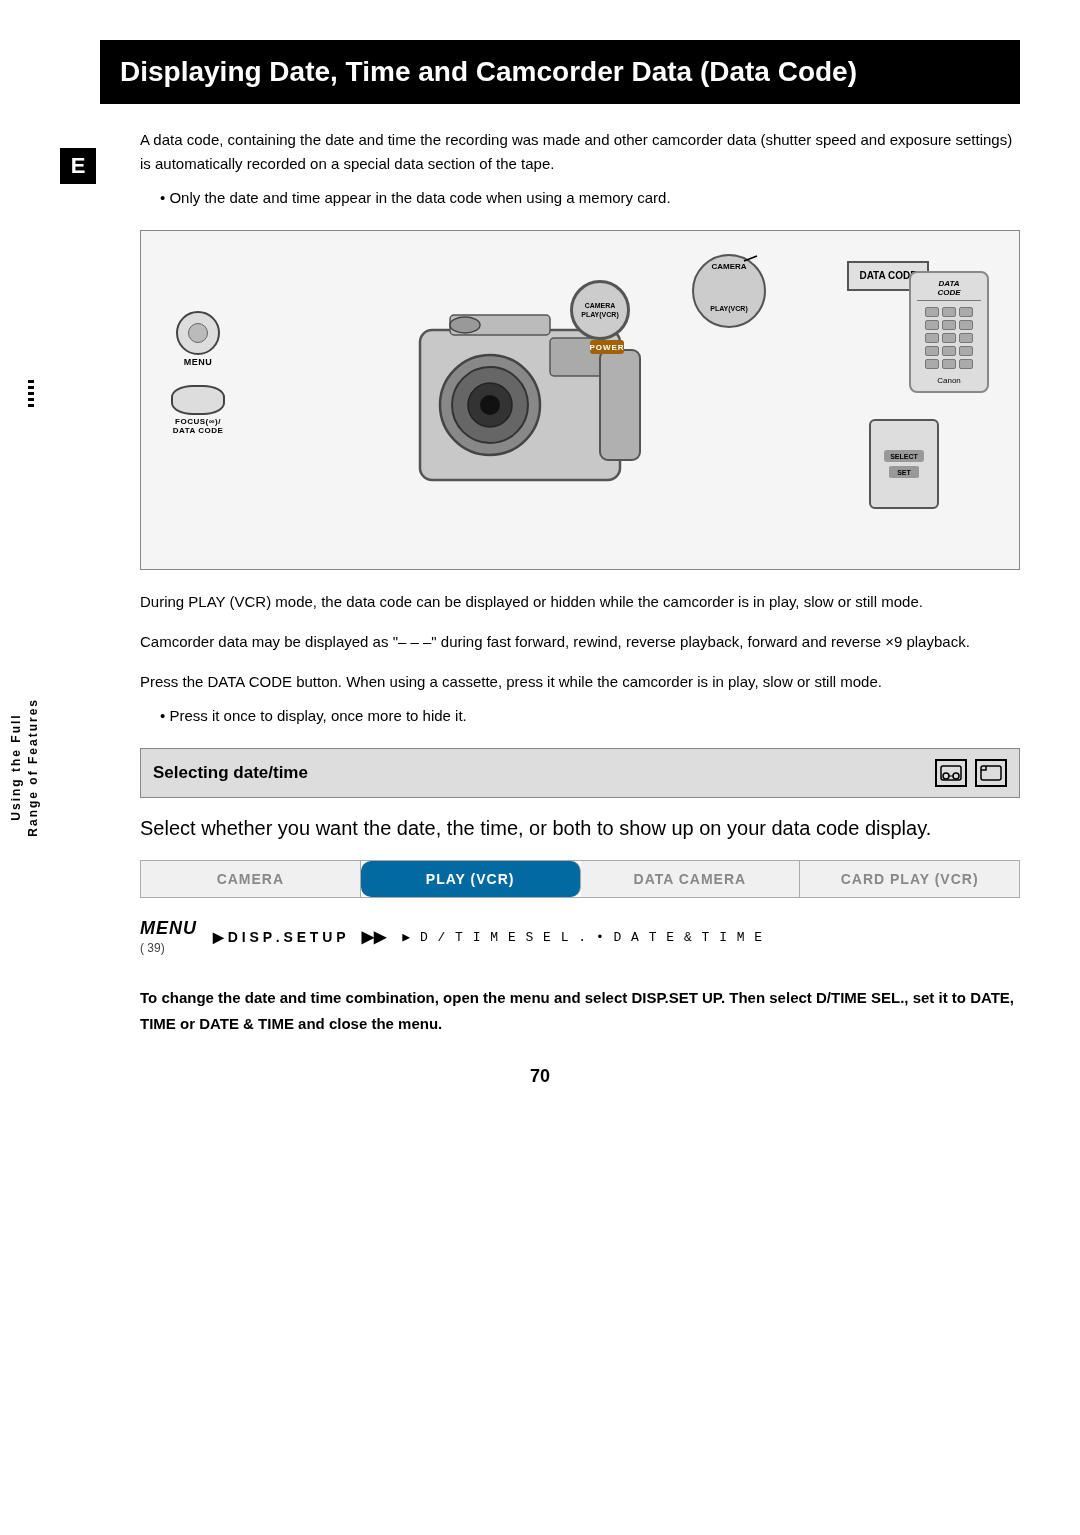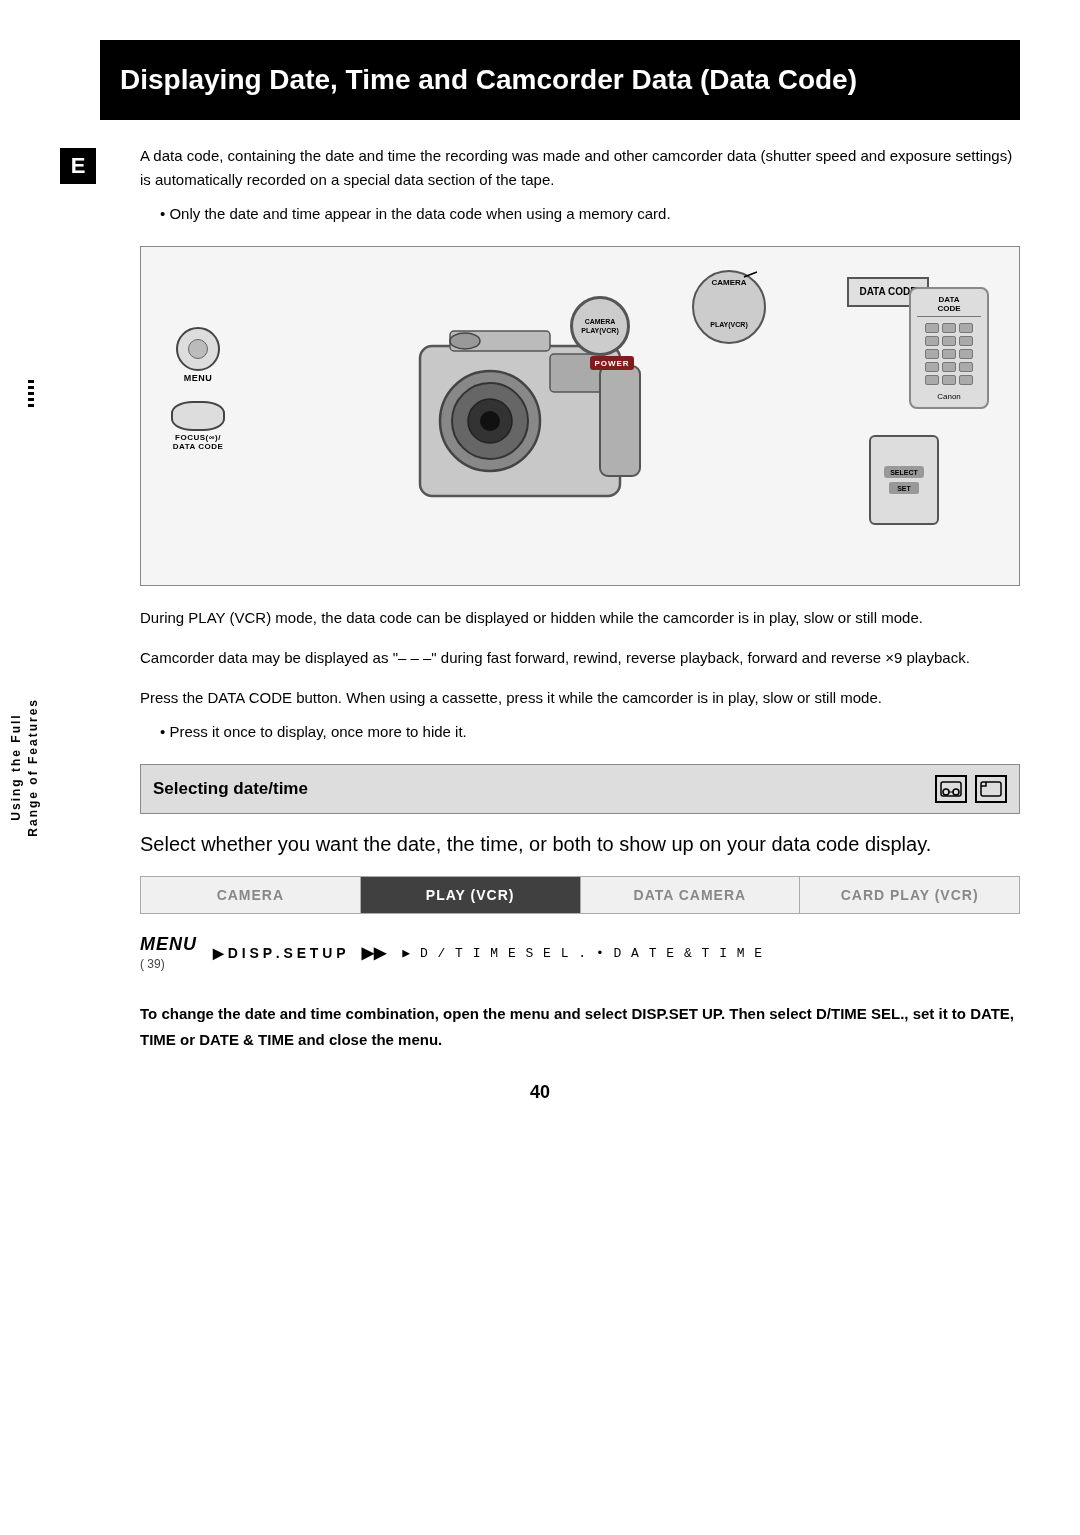--- a/index.html
+++ b/index.html
@@ -59,21 +59,21 @@
       height: 3px;
       width: 100%;
     }
 
     
     .page-title {
       background: #000;
       color: #fff;
       font-size: 28px;
       font-weight: bold;
-      padding: 24px 20px;
+      padding: 16px 20px;
       margin-bottom: 24px;
       margin-left: 40px;
     }
 
     
     .e-box {
       position: absolute;
       left: 60px;
       top: 148px;
       background: #000;
@@ -194,20 +194,21 @@
       height: 10px;
       background: #aaa;
       border: 1px solid #777;
       border-radius: 2px;
     }
 
     .remote-label {
       font-size: 8px;
       text-align: center;
       font-weight: bold;
+      font-style: italic;
     }
 
     
     .desc-text {
       font-size: 15px;
       line-height: 1.6;
       margin-bottom: 16px;
     }
 
     .bold-desc {
@@ -275,22 +276,23 @@
       font-weight: bold;
       letter-spacing: 1px;
       border-right: 1px solid #aaa;
     }
 
     .mode-tab:last-child {
       border-right: none;
     }
 
     .mode-tab.active {
-      background: #404040;
+      background: #0369a1;
       color: #fff;
+      border-radius: 10px;
     }
 
     .mode-tab.inactive {
       background: #f0f0f0;
       color: #888;
     }
 
     
     .menu-row {
       display: flex;
@@ -392,23 +394,23 @@
       position: absolute;
       top: 80px;
       left: 200px;
       display: flex;
       flex-direction: column;
       align-items: center;
       gap: 3px;
     }
 
     .power-btn {
-      width: 44px;
+      width: 34px;
       height: 14px;
-      background: #7f1d1d;
+      background: #a16207;
       border-radius: 3px;
       display: flex;
       align-items: center;
       justify-content: center;
     }
 
     .power-label {
       font-size: 8px;
       color: #fff;
       font-weight: bold;
@@ -649,15 +651,15 @@
       </div>
       <span class="menu-arrow">▶ D I S P . S E T  U P</span>
       <span style="font-size:16px;font-weight:bold;">▶▶</span>
       <span class="menu-path-2">▶ D / T I M E  S E L . • D A T E  &amp;  T I M E</span>
     </div>
 
     <p class="final-bold">To change the date and time combination, open the menu and select DISP.SET UP. Then select D/TIME SEL., set it to DATE, TIME or DATE &amp; TIME and close the menu.</p>
 
   </div>
 
-  <div class="page-number">40</div>
+  <div class="page-number">70</div>
 
 </div>
 
 </body></html>

